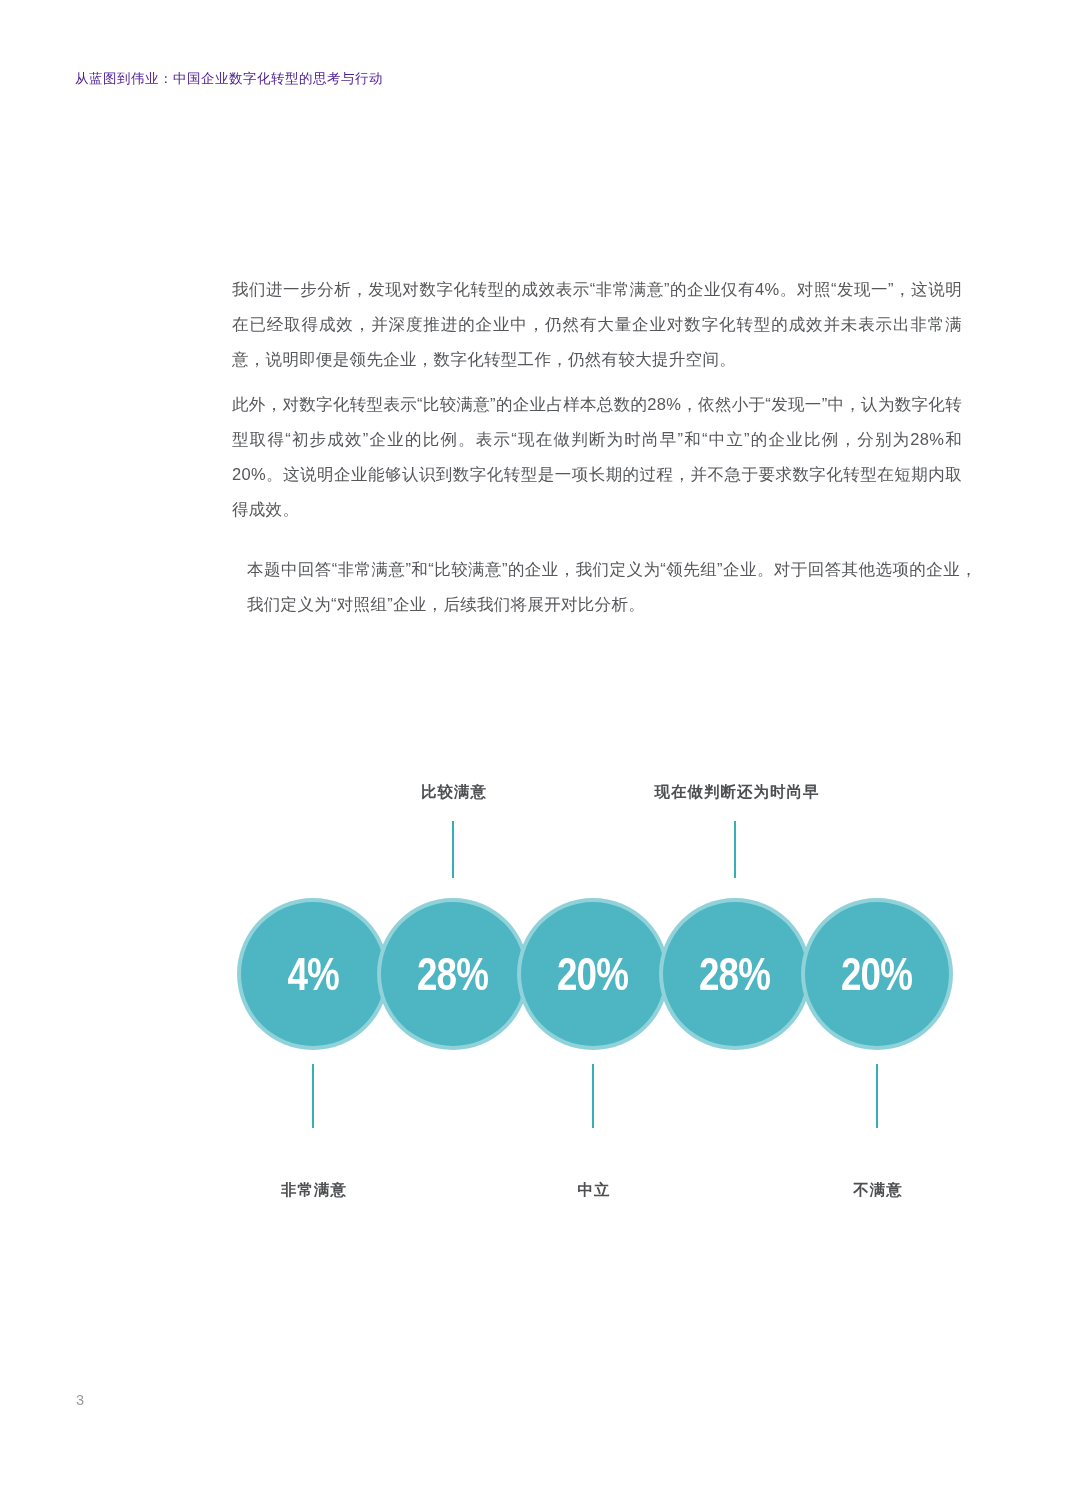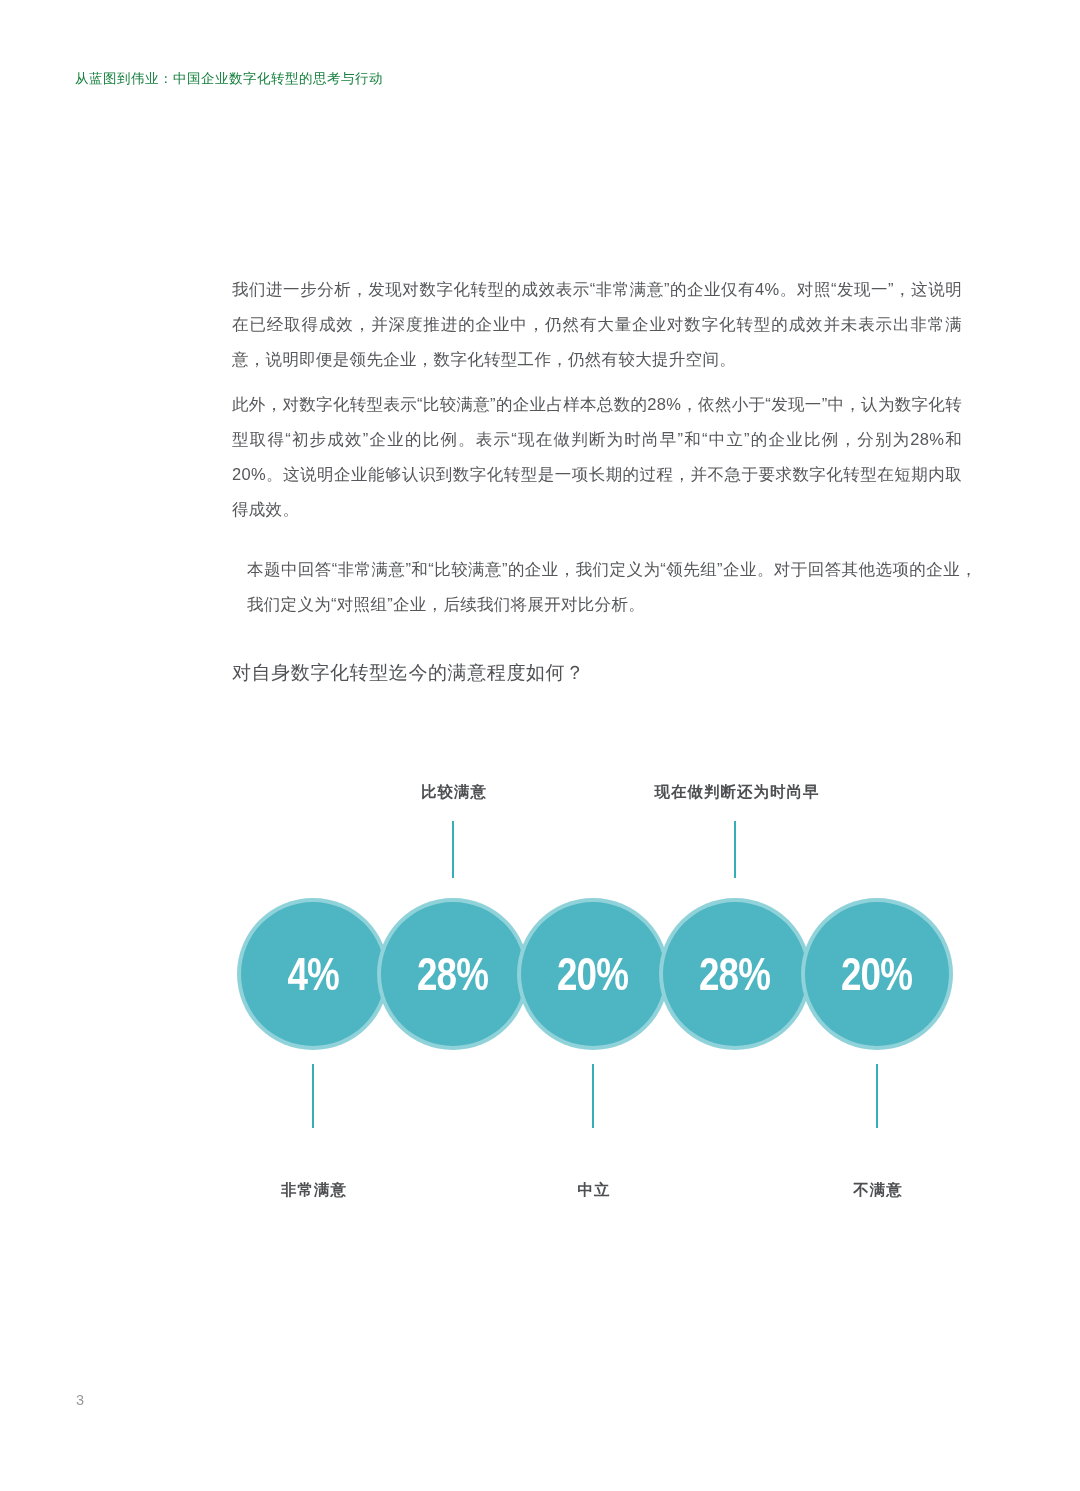--- a/index.html
+++ b/index.html
@@ -6,21 +6,21 @@
   .page {
     position:relative;
     width:1080px; height:1491px;
     margin:0 auto;
     background:#ffffff;
     font-family:"Liberation Sans", sans-serif;
     overflow:hidden;
   }
   .running-header {
     position:absolute; left:75px; top:70px;
-    font-size:13.5px; color:#15803d; letter-spacing:0.5px;
+    font-size:13.5px; color:#4c1d95; letter-spacing:0.5px;
   }
   .heading {
     position:absolute; left:232px; top:148px; width:750px;
     font-size:23.5px; font-weight:700; color:#2e9bd5;
     line-height:37px; letter-spacing:0.5px;
   }
   .para {
     position:absolute; left:232px; width:730px;
     font-size:16.5px; color:#56575a; line-height:35px;
     letter-spacing:0.3px; text-align:justify;
@@ -84,21 +84,20 @@
 
 <div class="page">
 
   <div class="running-header">从蓝图到伟业：中国企业数字化转型的思考与行动</div>
 
 
   <p class="para p1" style="margin:0;">我们进一步分析，发现对数字化转型的成效表示“非常满意”的企业仅有4%。对照“发现一”，这说明在已经取得成效，并深度推进的企业中，仍然有大量企业对数字化转型的成效并未表示出非常满意，说明即便是领先企业，数字化转型工作，仍然有较大提升空间。</p>
   <p class="para p2" style="margin:0;">此外，对数字化转型表示“比较满意”的企业占样本总数的28%，依然小于“发现一”中，认为数字化转型取得“初步成效”企业的比例。表示“现在做判断为时尚早”和“中立”的企业比例，分别为28%和20%。这说明企业能够认识到数字化转型是一项长期的过程，并不急于要求数字化转型在短期内取得成效。</p>
   <p class="para p3" style="margin:15px;">本题中回答“非常满意”和“比较满意”的企业，我们定义为“领先组”企业。对于回答其他选项的企业，我们定义为“对照组”企业，后续我们将展开对比分析。</p>
 
-  <div class="question">对自身数字化转型迄今的满意程度如何？</div>
 
   <div class="chart">
 
     <div class="chart-label above lx2">比较满意</div>
     <div class="chart-label above lx4">现在做判断还为时尚早</div>
 
     <div class="conn top x2"></div>
     <div class="conn top x4"></div>
 
     <div class="bubble p1">

